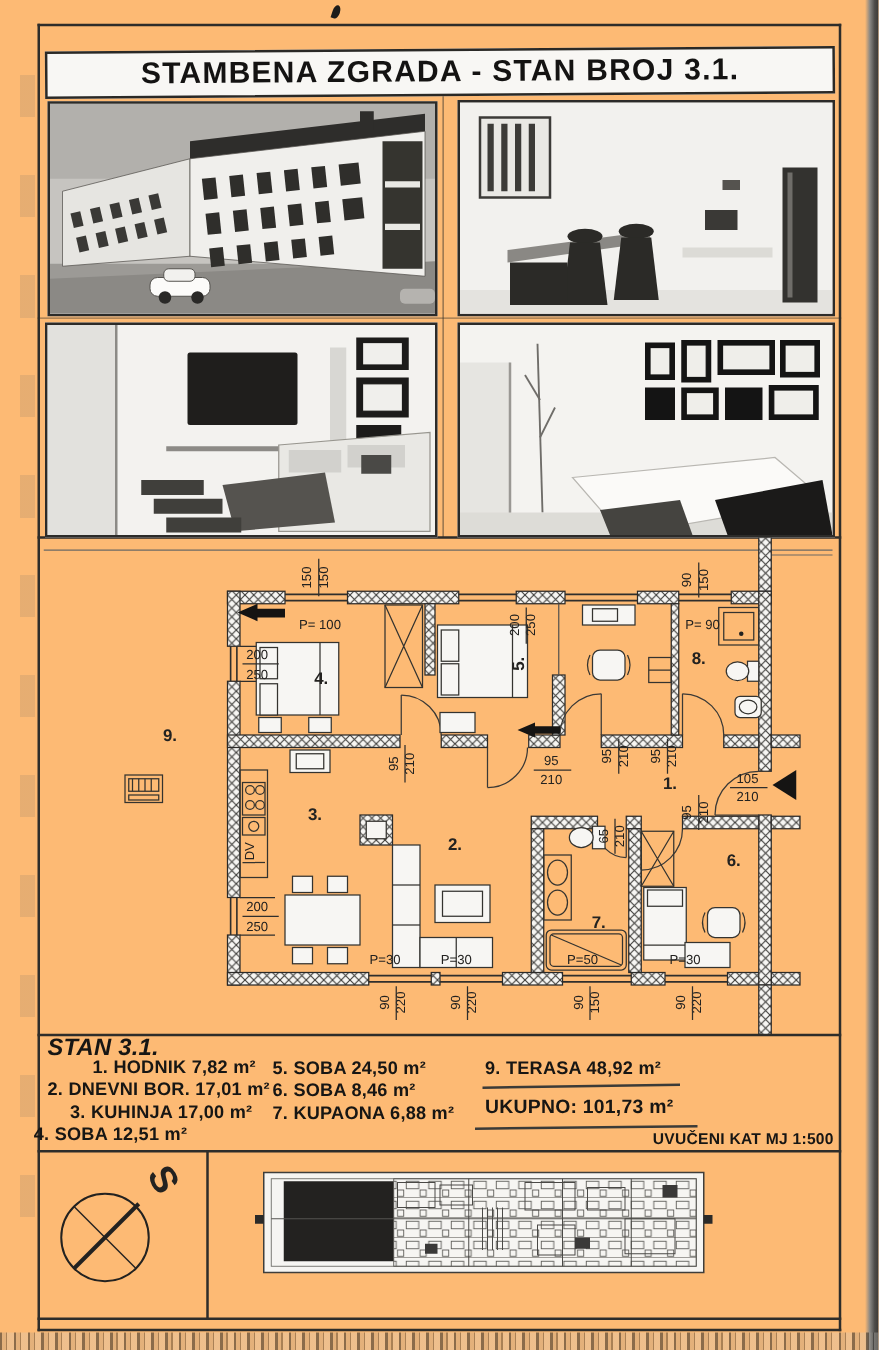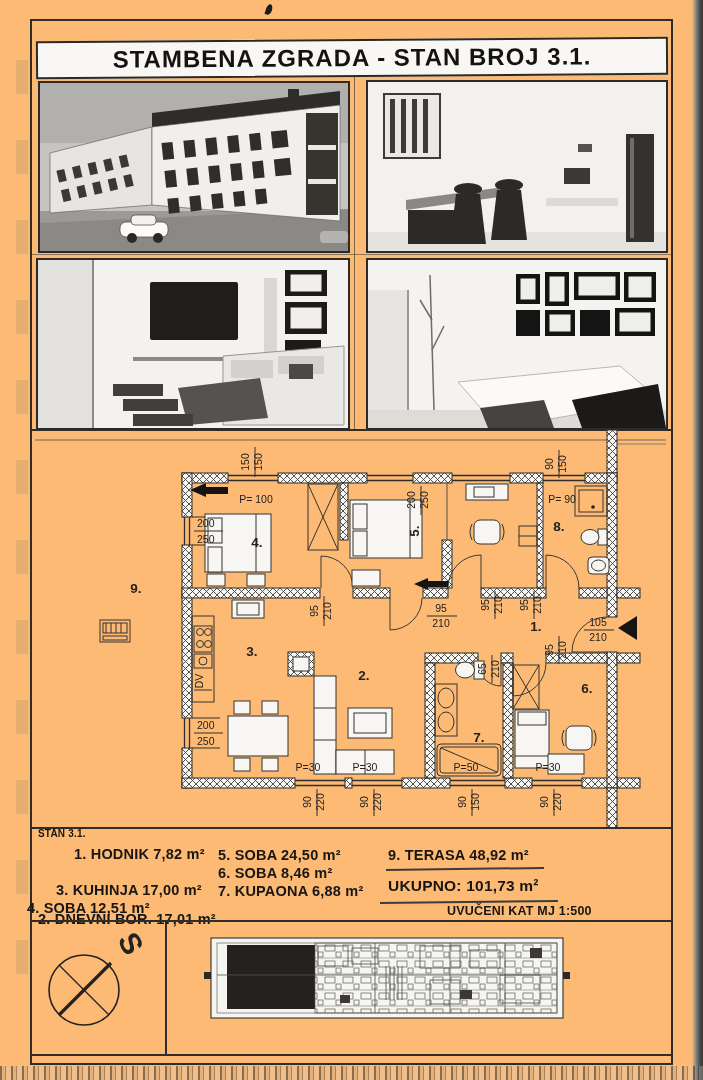--- a/index.html
+++ b/index.html
@@ -480,34 +480,34 @@
       <text class="roomlbl" x="257" y="547" text-anchor="middle">4.</text>
       <text class="roomlbl" x="419" y="531" text-anchor="middle" transform="rotate(-90 419 531)">5.</text>
       <text class="roomlbl" x="587" y="693" text-anchor="middle">6.</text>
       <text class="roomlbl" x="479" y="742" text-anchor="middle">7.</text>
       <text class="roomlbl" x="559" y="531" text-anchor="middle">8.</text>
       <text class="roomlbl" x="136" y="593" text-anchor="middle" font-size="15">9.</text>
     </g>
   </svg>
 
   <div class="bline" style="left:30px;top:827px;width:643px;height:2px;"></div>
-  <div class="legend-item" style="left:38px;top:828px;font-size:10px;">STAN 3.1.</div>
+  <div class="legend-item" style="left:38px;top:828px;font-size:19px;font-style:italic;">STAN 3.1.</div>
   <div class="legend-item" style="left:38px;top:846px;margin-left:36px;">1. HODNIK 7,82 m²</div>
-  <div class="legend-item" style="left:38px;top:864px;margin-top:47px;">2. DNEVNI BOR. 17,01 m²</div>
+  <div class="legend-item" style="left:38px;top:864px;">2. DNEVNI BOR. 17,01 m²</div>
   <div class="legend-item" style="left:56px;top:882px;">3. KUHINJA 17,00 m²</div>
   <div class="legend-item" style="left:27px;top:900px;">4. SOBA 12,51 m²</div>
   <div class="legend-item" style="left:218px;top:847px;">5. SOBA 24,50 m²</div>
   <div class="legend-item" style="left:218px;top:865px;">6. SOBA 8,46 m²</div>
   <div class="legend-item" style="left:218px;top:883px;">7. KUPAONA 6,88 m²</div>
   <div class="legend-item" style="left:218px;top:947px;">8. WC 5,49 m²</div>
   <div class="legend-item" style="left:388px;top:847px;">9. TERASA 48,92 m²</div>
   <div class="thinrule" style="left:386px;top:868px;width:158px;transform:rotate(-0.8deg);"></div>
   <div class="legend-item" style="left:388px;top:877px;font-size:15.5px;">UKUPNO:  101,73 m²</div>
   <div class="thinrule" style="left:380px;top:901px;width:178px;transform:rotate(-0.6deg);"></div>
-  <div class="legend-item" style="left:447px;top:904px;width:220px;text-align:left;font-size:12.5px;">UVUČENI KAT MJ 1:500</div>
+  <div class="legend-item" style="left:447px;top:904px;width:220px;text-align:right;font-size:12.5px;">UVUČENI KAT MJ 1:500</div>
 
   <div class="bline" style="left:30px;top:920px;width:643px;height:2px;"></div>
   <div class="bline" style="left:165px;top:920px;width:2px;height:136px;"></div>
   <div class="bline" style="left:30px;top:1054px;width:643px;height:2px;"></div>
 
   <svg class="abs" style="left:35px;top:922px;" width="135" height="132" viewBox="35 922 135 132">
     <circle cx="84" cy="990" r="35" fill="none" stroke="#232220" stroke-width="1.6"></circle>
     <line x1="59" y1="965" x2="109" y2="1015" stroke="#232220" stroke-width="1.2"></line>
     <line x1="59" y1="1015" x2="111" y2="963" stroke="#232220" stroke-width="3.2"></line>
     <text x="128" y="952" font-size="30" font-weight="bold" text-anchor="middle" transform="rotate(62 128 945)">S</text>

